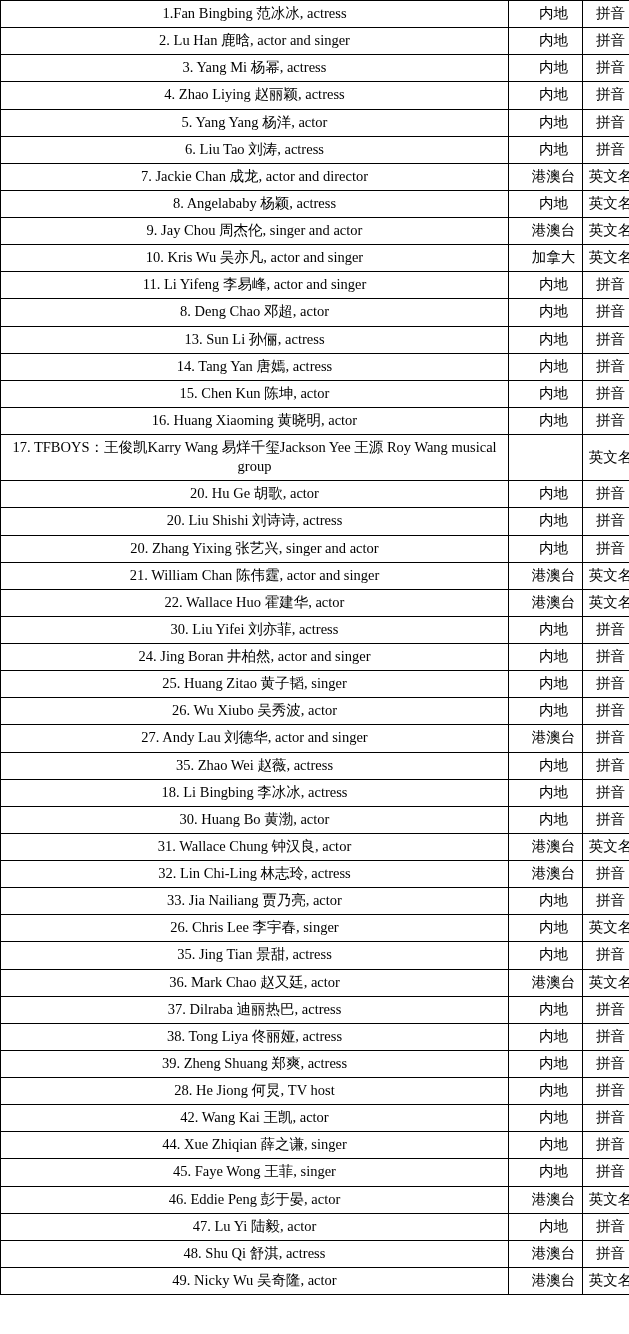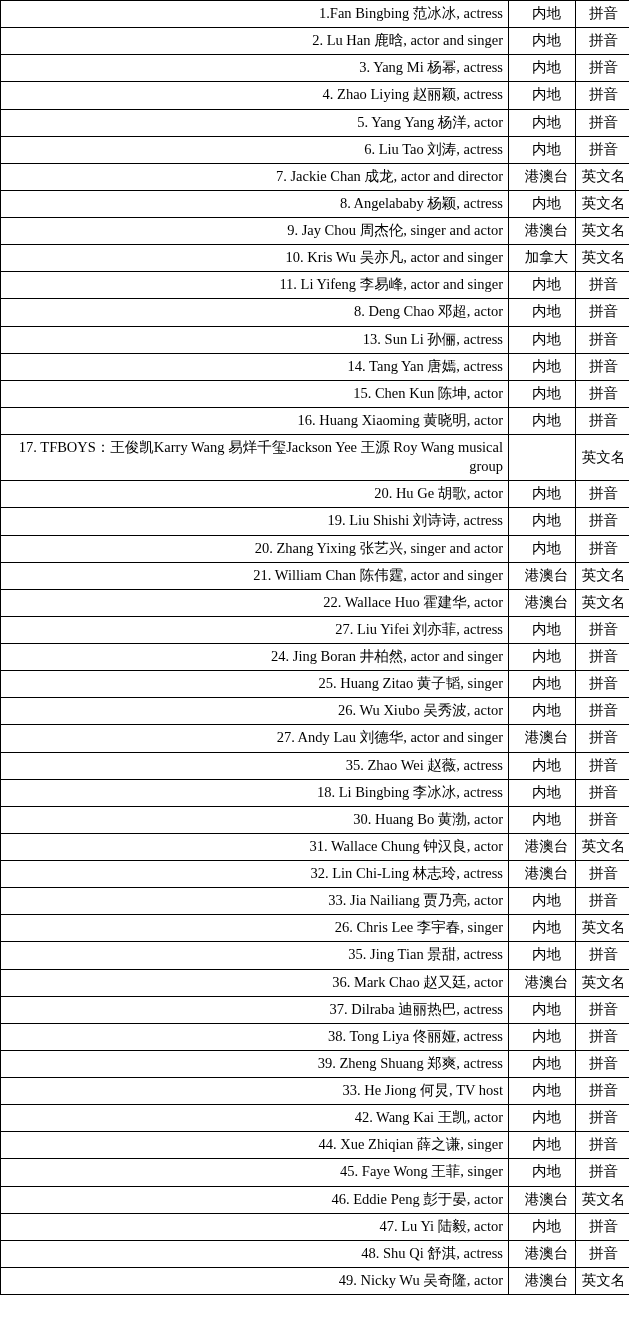--- a/index.html
+++ b/index.html
@@ -21,26 +21,26 @@
     border: 1px solid #000000;
     font-size: 14.5px;
     line-height: 1.32;
     padding: 3px 5px 4px 5px;
     vertical-align: middle;
     white-space: normal;
     word-break: break-word;
   }
   #celeb-table td.col-name {
     width: 497px;
-    text-align: right;
+    text-align: center;
   }
   #celeb-table td.col-region {
     width: 55px;
     text-align: center;
-    padding-left: 10px;
+    padding-left: 17px;
     padding-right: 1px;
   }
   #celeb-table td.col-type {
     width: 53px;
     text-align: center;
     padding-left: 1px;
     padding-right: 9px;
   }
   .cjk {
     font-family: "DejaVu Sans", "Liberation Sans", sans-serif;
@@ -140,41 +140,41 @@
         <td class="col-name">17. TFBOYS：王俊凯Karry Wang 易烊千玺Jackson Yee 王源 Roy Wang musical group</td>
         <td class="col-region cjk"></td>
         <td class="col-type cjk">英文名</td>
       </tr>
       <tr>
         <td class="col-name">20. Hu Ge 胡歌, actor</td>
         <td class="col-region cjk">内地</td>
         <td class="col-type cjk">拼音</td>
       </tr>
       <tr>
-        <td class="col-name">19. Liu Shishi 刘诗诗, actress</td>
+        <td class="col-name">20. Liu Shishi 刘诗诗, actress</td>
         <td class="col-region cjk">内地</td>
         <td class="col-type cjk">拼音</td>
       </tr>
       <tr>
         <td class="col-name">20. Zhang Yixing 张艺兴, singer and actor</td>
         <td class="col-region cjk">内地</td>
         <td class="col-type cjk">拼音</td>
       </tr>
       <tr>
         <td class="col-name">21. William Chan 陈伟霆, actor and singer</td>
         <td class="col-region cjk">港澳台</td>
         <td class="col-type cjk">英文名</td>
       </tr>
       <tr>
         <td class="col-name">22. Wallace Huo 霍建华, actor</td>
         <td class="col-region cjk">港澳台</td>
         <td class="col-type cjk">英文名</td>
       </tr>
       <tr>
-        <td class="col-name">27. Liu Yifei 刘亦菲, actress</td>
+        <td class="col-name">30. Liu Yifei 刘亦菲, actress</td>
         <td class="col-region cjk">内地</td>
         <td class="col-type cjk">拼音</td>
       </tr>
       <tr>
         <td class="col-name">24. Jing Boran 井柏然, actor and singer</td>
         <td class="col-region cjk">内地</td>
         <td class="col-type cjk">拼音</td>
       </tr>
       <tr>
         <td class="col-name">25. Huang Zitao 黄子韬, singer</td>
@@ -245,21 +245,21 @@
         <td class="col-name">38. Tong Liya 佟丽娅, actress</td>
         <td class="col-region cjk">内地</td>
         <td class="col-type cjk">拼音</td>
       </tr>
       <tr>
         <td class="col-name">39. Zheng Shuang 郑爽, actress</td>
         <td class="col-region cjk">内地</td>
         <td class="col-type cjk">拼音</td>
       </tr>
       <tr>
-        <td class="col-name">33. He Jiong 何炅, TV host</td>
+        <td class="col-name">28. He Jiong 何炅, TV host</td>
         <td class="col-region cjk">内地</td>
         <td class="col-type cjk">拼音</td>
       </tr>
       <tr>
         <td class="col-name">42. Wang Kai 王凯, actor</td>
         <td class="col-region cjk">内地</td>
         <td class="col-type cjk">拼音</td>
       </tr>
       <tr>
         <td class="col-name">44. Xue Zhiqian 薛之谦, singer</td>

